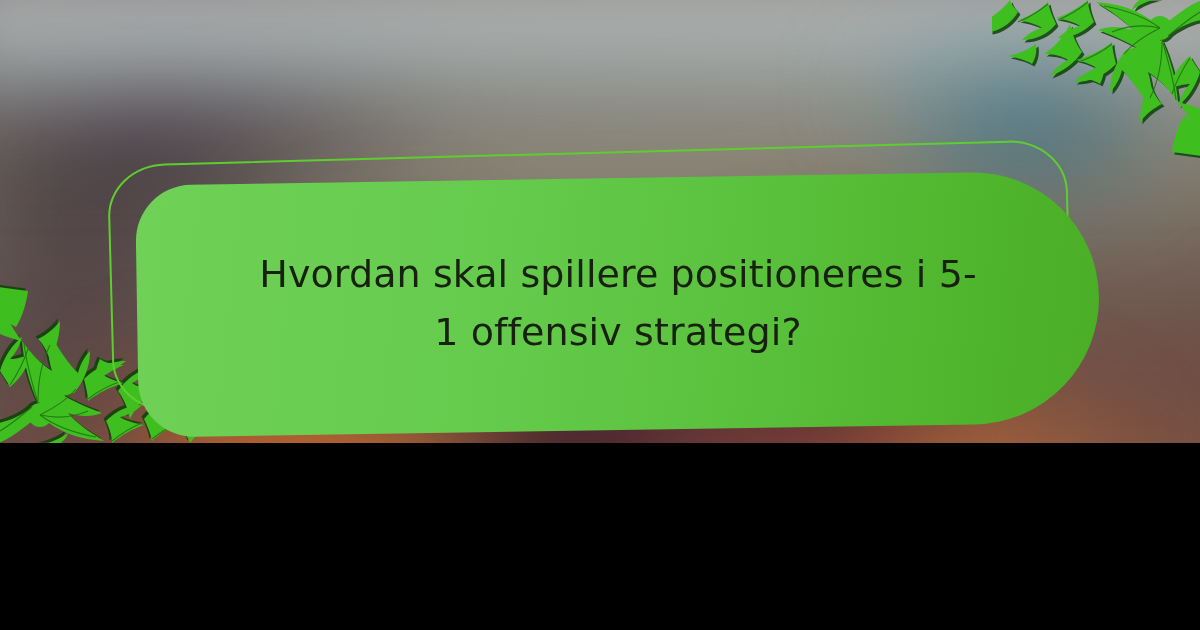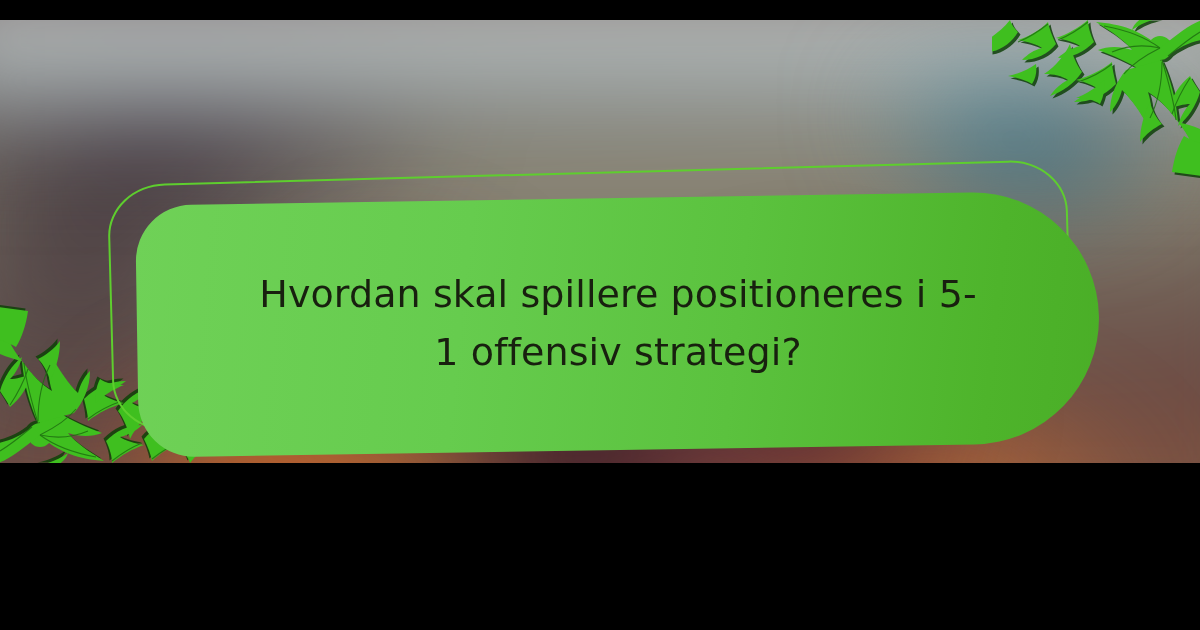--- a/index.html
+++ b/index.html
@@ -7,21 +7,20 @@
     margin: 0;
     padding: 0;
     background: #000;
   }
   #stage {
     position: relative;
     width: 1200px;
     height: 443px;
     overflow: hidden;
     font-family: "DejaVu Sans", "Liberation Sans", sans-serif;
-    margin-top: 20px;
   }
 
   
   .bg-root {
     position: absolute;
     inset: 0;
     overflow: hidden;
     background: #5c5148;
   }
   .bg-layer {

